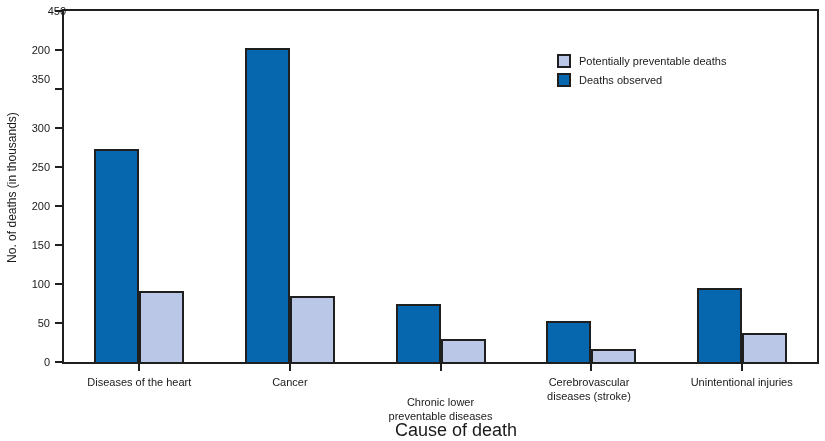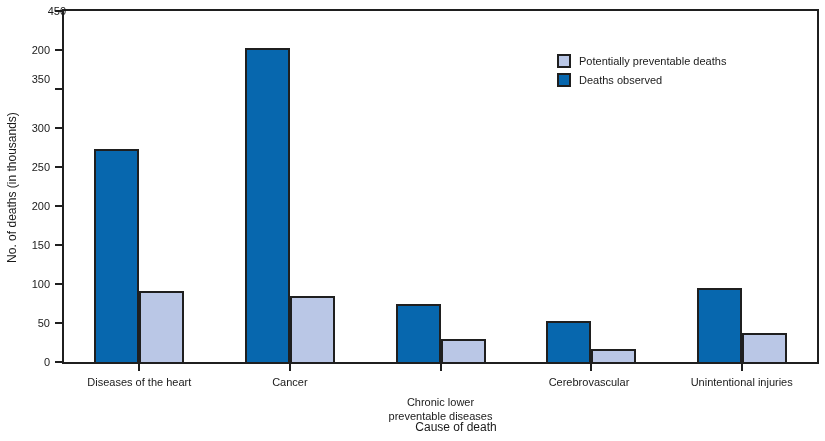--- a/index.html
+++ b/index.html
@@ -24,21 +24,21 @@
   .xcat-label {
     position:absolute; top:375px; width:160px; text-align:center;
     font-size:11px; line-height:14px;
   }
   .ylabel {
     position:absolute; left:-107px; top:179px; width:240px; height:17px;
     text-align:center; transform:rotate(-90deg); font-size:12px;
   }
   .xlabel {
     position:absolute; left:356px; top:420px; width:200px; text-align:center;
-    font-size:12px;
+    font-size:18px;
   }
   .legend {position:absolute; left:557px; top:54px;}
   .legend-item {display:flex; align-items:center; margin-bottom:5px; font-size:11px; line-height:14px;}
   .legend-swatch {
     width:14px; height:14px; border:2px solid #1f1f1f; box-sizing:border-box;
     margin-right:8px; flex:0 0 auto;
   }
 </style>
 </head>
 <body>
@@ -97,18 +97,19 @@
       <div class="">Cancer</div>
     </div>
     <div class="xtick-mark" style="left: 439.5px;"></div>
     <div class="xcat-label" style="left: 360.5px; margin-top: 20px;">
       <div class="">Chronic lower</div>
       <div class="">preventable diseases</div>
     </div>
     <div class="xtick-mark" style="left: 590.1px;"></div>
     <div class="xcat-label" style="left: 509px;">
       <div class="">Cerebrovascular</div>
+      <div class="">diseases (stroke)</div>
     </div>
     <div class="xtick-mark" style="left: 740.7px;"></div>
     <div class="xcat-label" style="left: 661.7px;">
       <div class="">Unintentional injuries</div>
     </div>
   </div>
 
 </body></html>

